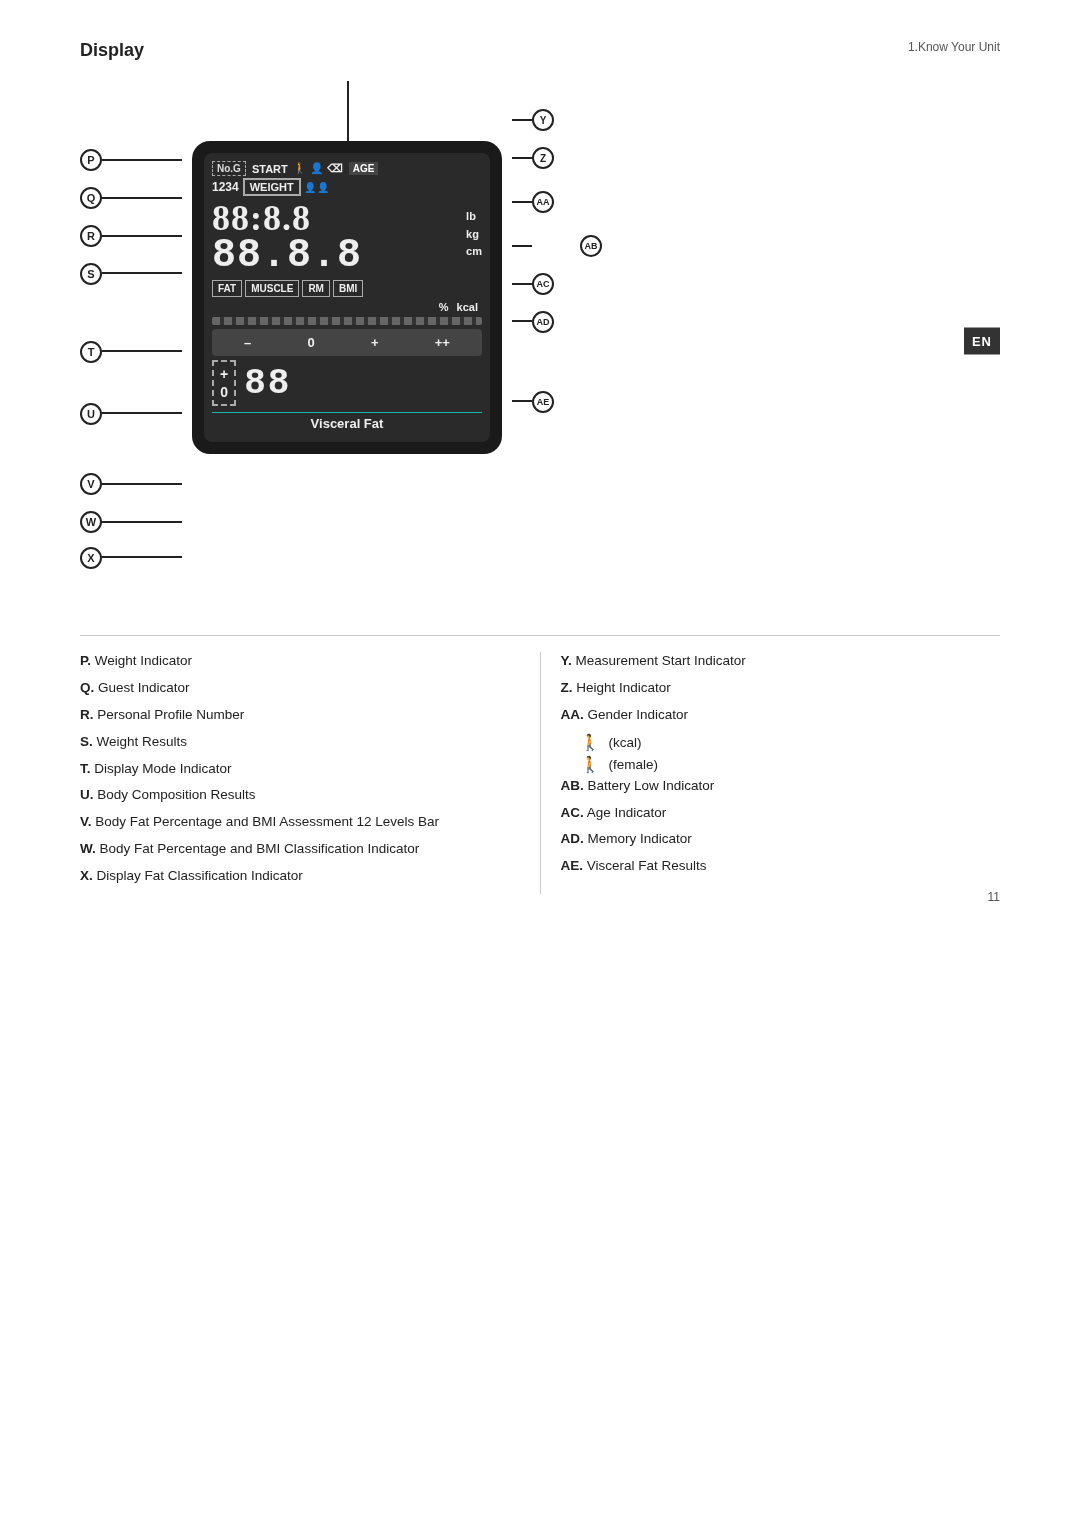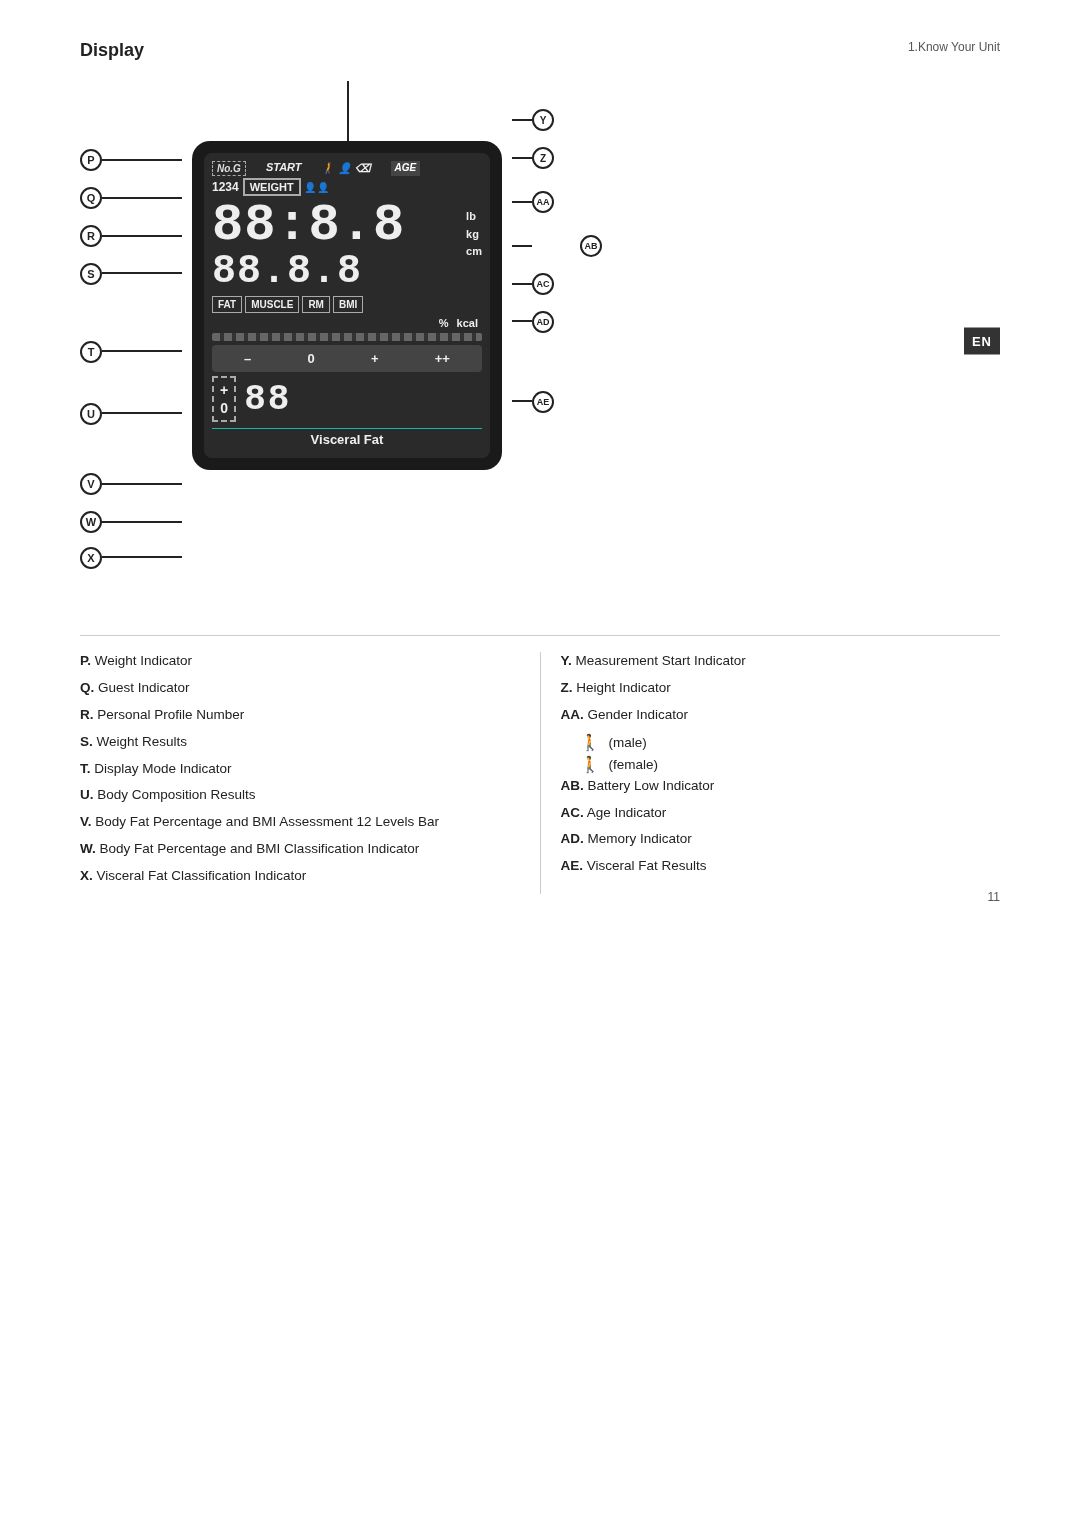--- a/index.html
+++ b/index.html
@@ -95,25 +95,25 @@
     }
     .device-screen {
       background: #2a2a2a;
       border-radius: 8px;
       padding: 8px;
       color: #eee;
     }
     
     .device-top-row {
       display: flex;
-      gap: 20px;
+      align-items: center;
+      gap: 6px;
       margin-bottom: 2px;
       font-size: 11px;
       font-weight: bold;
-      font-style: italic;
     }
     .no-g-box {
       border: 1px dashed #aaa;
       padding: 1px 4px;
       font-size: 10px;
       color: #ddd;
     }
     .start-label {
       font-size: 11px;
       color: #eee;
@@ -423,21 +423,21 @@
             </div>
 
             <div class="weight-row">
               <span class="num-1234">1234</span>
               <div class="weight-box"><span>WEIGHT</span></div>
               <span class="small-icons">👤👤</span>
             </div>
 
             <div class="digits-with-units">
               <div style="flex:1;">
-                <div style="font-size:52px;font-weight:bold;color:#eee;font-family:Liberation Mono, monospace;letter-spacing:1px;line-height:1;">88:8.8</div>
+                <div style="font-size:36px;font-weight:bold;color:#eee;font-family:Liberation Serif, serif;letter-spacing:1px;line-height:1;">88:8.8</div>
                 <div style="font-size:40px;font-weight:bold;color:#eee;font-family:'Courier New',monospace;letter-spacing:1px;line-height:1;">88.8.8</div>
               </div>
               <div class="units-col">
                 <span>lb</span>
                 <span>kg</span>
                 <span>cm</span>
               </div>
             </div>
 
             <div class="fat-row">
@@ -559,40 +559,40 @@
         <div class="desc-item">
           <span class="label-key">V.</span>
           <span>Body Fat Percentage and BMI Assessment 12 Levels Bar</span>
         </div>
         <div class="desc-item">
           <span class="label-key">W.</span>
           <span>Body Fat Percentage and BMI Classification Indicator</span>
         </div>
         <div class="desc-item">
           <span class="label-key">X.</span>
-          <span>Visceral Fat Classification Indicator</span>
+          <span>Display Fat Classification Indicator</span>
         </div>
       </div>
       <div class="desc-right">
         <div class="desc-item">
           <span class="label-key">Y.</span>
           <span>Measurement Start Indicator</span>
         </div>
         <div class="desc-item">
           <span class="label-key">Z.</span>
           <span>Height Indicator</span>
         </div>
         <div class="desc-item">
           <span class="label-key">AA.</span>
           <span>Gender Indicator</span>
         </div>
         <div class="gender-icons">
           <div class="gender-row">
             <span class="gender-icon">🚶</span>
-            <span>(male)</span>
+            <span>(kcal)</span>
           </div>
           <div class="gender-row">
             <span class="gender-icon">🚶</span>
             <span>(female)</span>
           </div>
         </div>
         <div class="desc-item">
           <span class="label-key">AB.</span>
           <span>Battery Low Indicator</span>
         </div>

